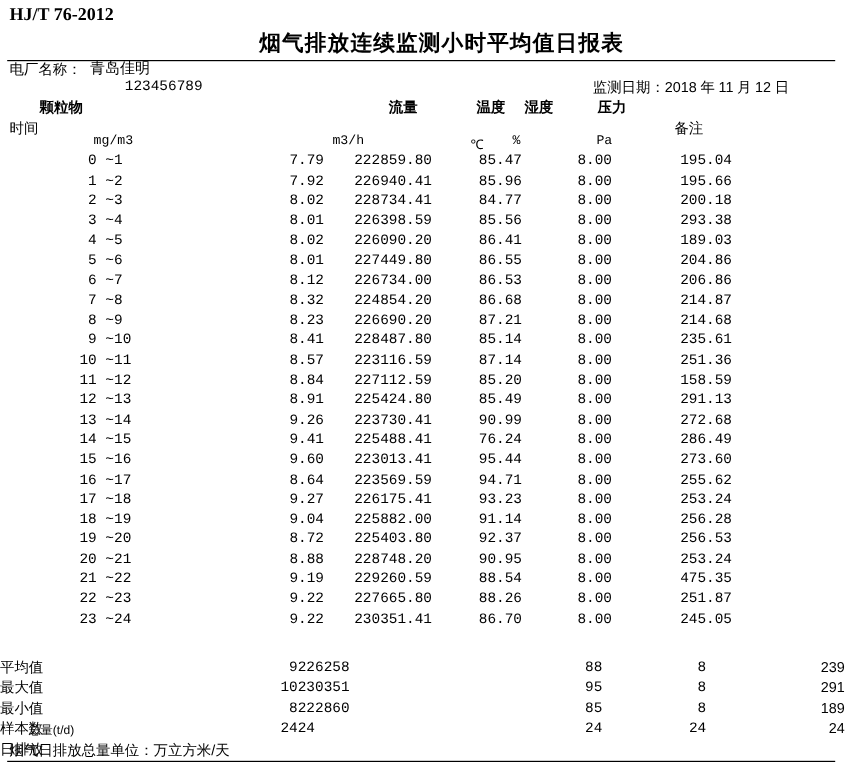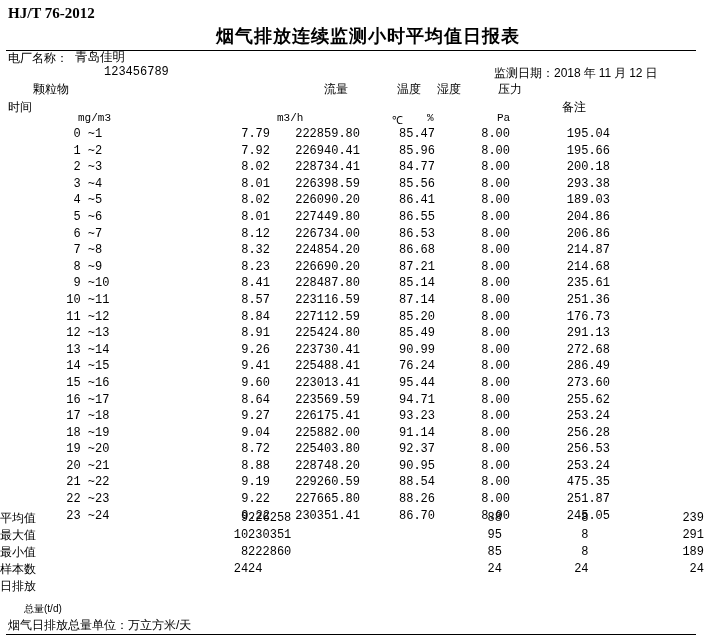--- a/index.html
+++ b/index.html
@@ -74,20 +74,21 @@
     position: absolute;
     left: 494px;
     top: 65px;
     font-size: 12px;
   }
   .meta-date .dv { margin: 0 3px; }
 
   .colgrp {
     position: absolute;
     font-size: 12px;
+    font-weight: bold;
   }
   .c-pm { left: 33px; top: 81px; }
   .c-flow { left: 324px; top: 81px; }
   .c-temp { left: 397px; top: 81px; }
   .c-hum { left: 437px; top: 81px; }
   .c-pres { left: 498px; top: 81px; }
 
   .time-label { position: absolute; left: 8px; top: 99px; font-size: 12px; }
   .remark-label { position: absolute; left: 562px; top: 99px; font-size: 12px; }
 
@@ -122,37 +123,37 @@
   td.v-pm    { width: 120px; text-align: right; padding-right: 2px; }
   td.v-flow  { width: 90px;  text-align: right; padding-right: 2px; }
   td.v-temp  { width: 75px;  text-align: right; padding-right: 2px; }
   td.v-hum   { width: 75px;  text-align: right; padding-right: 2px; }
   td.v-pres  { width: 100px; text-align: right; padding-right: 2px; }
   td.v-rem   { width: 94px; }
 
   table.summary {
     position: absolute;
     left: 0;
-    top: 510px;
+    top: 548px;
     width: 704px;
     border-collapse: collapse;
     font-size: 12px;
   }
   table.summary td {
     padding: 0;
     height: 17px;
     line-height: 17px;
     white-space: pre;
   }
   td.s-label { width: 62px; padding-left: 8px; font-family: "Liberation Sans", sans-serif; }
   td.s-pm    { width: 153px; text-align: right; font-family: "Liberation Mono", monospace; }
   td.s-flow  { width: 145px; text-align: left; font-family: "Liberation Mono", monospace; }
   td.s-temp  { width: 75px;  text-align: right; font-family: "Liberation Mono", monospace; }
   td.s-hum   { width: 75px;  text-align: right; font-family: "Liberation Mono", monospace; }
-  td.s-pres  { width: 100px; text-align: right; font-family: Liberation Mono, monospace; }
+  td.s-pres  { width: 100px; text-align: right; font-family: Liberation Sans, sans-serif; }
 
   .footnote-1 {
     position: absolute;
     left: 24px;
     top: 602px;
     font-size: 10px;
     text-align: right;
   }
   .footnote-2 {
     position: absolute;
@@ -306,21 +307,21 @@
           <td class="v-pres">251.36</td>
           <td class="v-rem"></td>
         </tr>
       <tr>
           <td class="t-start">11 ~</td>
           <td class="t-end">12</td>
           <td class="v-pm">8.84</td>
           <td class="v-flow">227112.59</td>
           <td class="v-temp">85.20</td>
           <td class="v-hum">8.00</td>
-          <td class="v-pres">176.73</td>
+          <td class="v-pres">158.59</td>
           <td class="v-rem"></td>
         </tr>
       <tr>
           <td class="t-start">12 ~</td>
           <td class="t-end">13</td>
           <td class="v-pm">8.91</td>
           <td class="v-flow">225424.80</td>
           <td class="v-temp">85.49</td>
           <td class="v-hum">8.00</td>
           <td class="v-pres">291.13</td>

